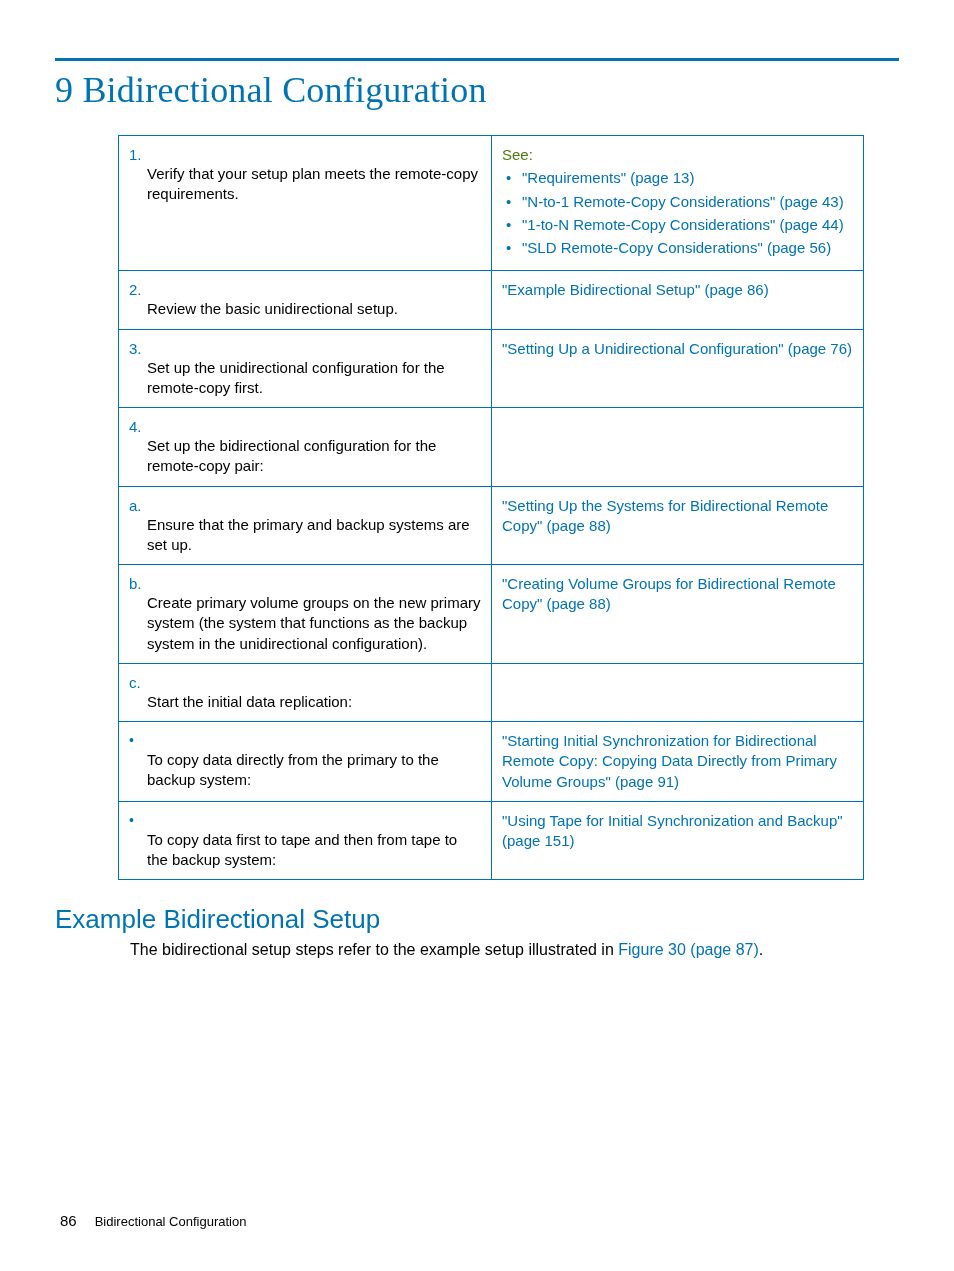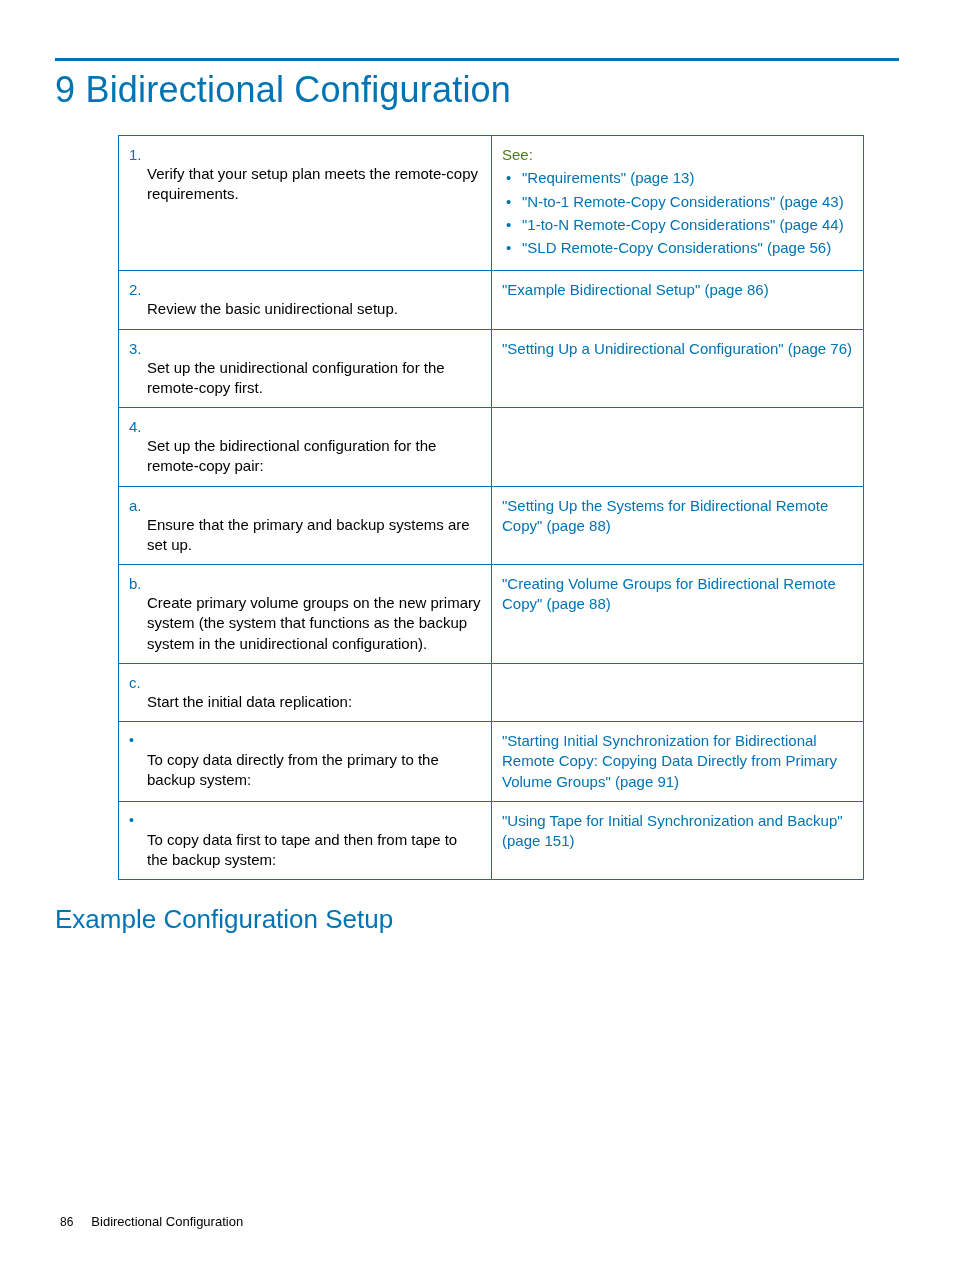--- a/index.html
+++ b/index.html
@@ -24,20 +24,21 @@
   .top-rule {
     border-top: 3px solid #0073b3;
     margin-bottom: 8px;
   }
   h1.chapter {
     font-size: 36px;
     font-weight: 300;
     color: #0073b3;
     margin: 0 0 24px 0;
     letter-spacing: 0.2px;
+    font-family: Liberation Serif, serif;
   }
   h2.section {
     font-size: 26px;
     font-weight: 300;
     color: #0073b3;
     margin: 24px 0 6px 0;
   }
   .intro {
     font-size: 16px;
     margin-left: 75px;
@@ -97,21 +98,21 @@
   .see-label { color: #4d7c0f; }
   .footer {
     position: absolute;
     bottom: 42px;
     left: 60px;
     font-size: 13px;
     display: flex;
     align-items: baseline;
     gap: 18px;
   }
-  .footer .pn { font-size: 12px; }
+  .footer .pn { font-size: 15px; }
 </style>
 </head>
 <body>
 
 <div class="page">
   <div class="top-rule"></div>
   <h1 class="chapter">9 Bidirectional Configuration</h1>
 
   <table class="steps">
     <colgroup>
@@ -204,19 +205,22 @@
             <div class="step-row">
               <span class="marker-dot">•</span>
               <span class="step-text">To copy data first to tape and then from tape to the backup system:</span>
             </div>
           </td>
           <td><span class="link">"Using Tape for Initial Synchronization and Backup" (page 151)</span></td>
         </tr>
       </tbody>
   </table>
 
-  <h2 class="section">Example Configuration Setup</h2>
+  <h2 class="section">Example Bidirectional Setup</h2>
+  <p class="intro">
+    <span>The bidirectional setup steps refer to the example setup illustrated in </span><span class="link">Figure 30 (page 87)</span><span>.</span>
+  </p>
 
   <div class="footer">
     <span class="pn">86</span>
     <span>Bidirectional Configuration</span>
   </div>
 </div>
 
 </body></html>

